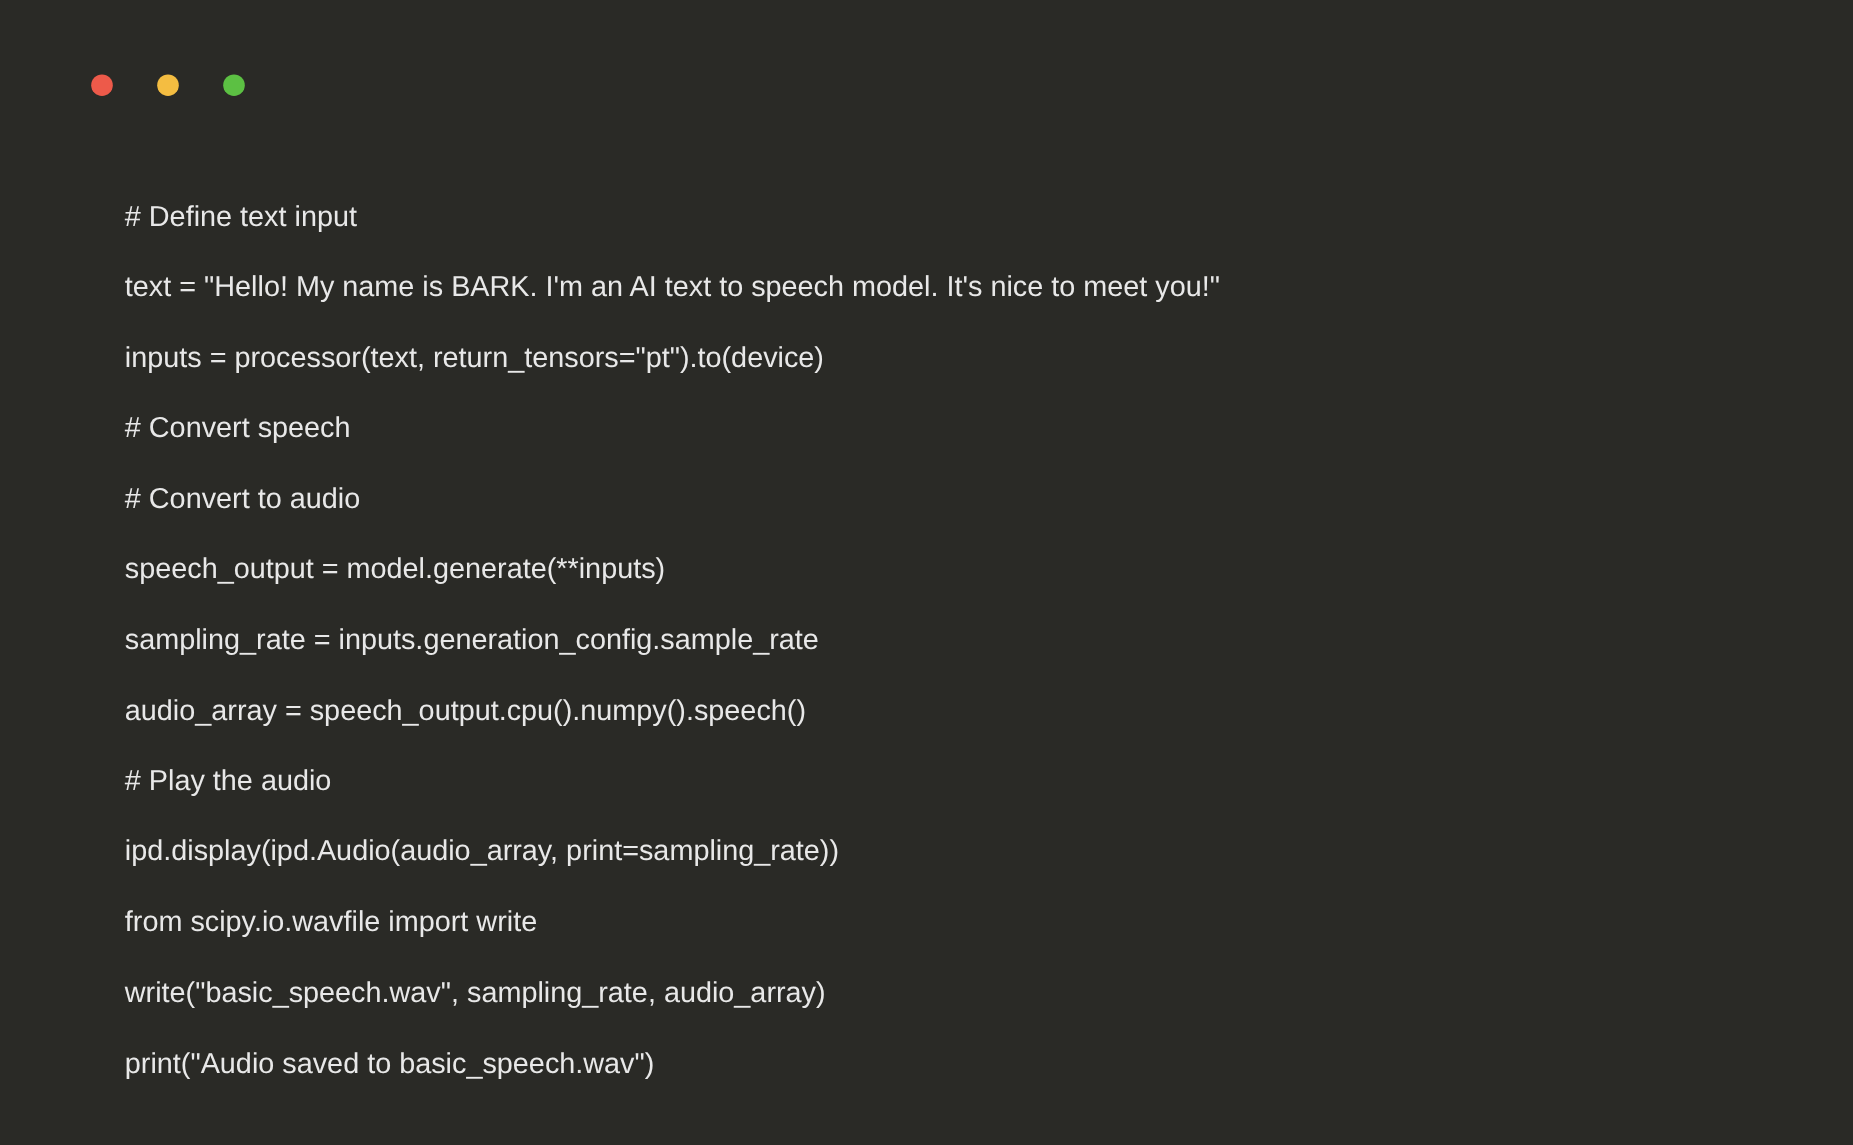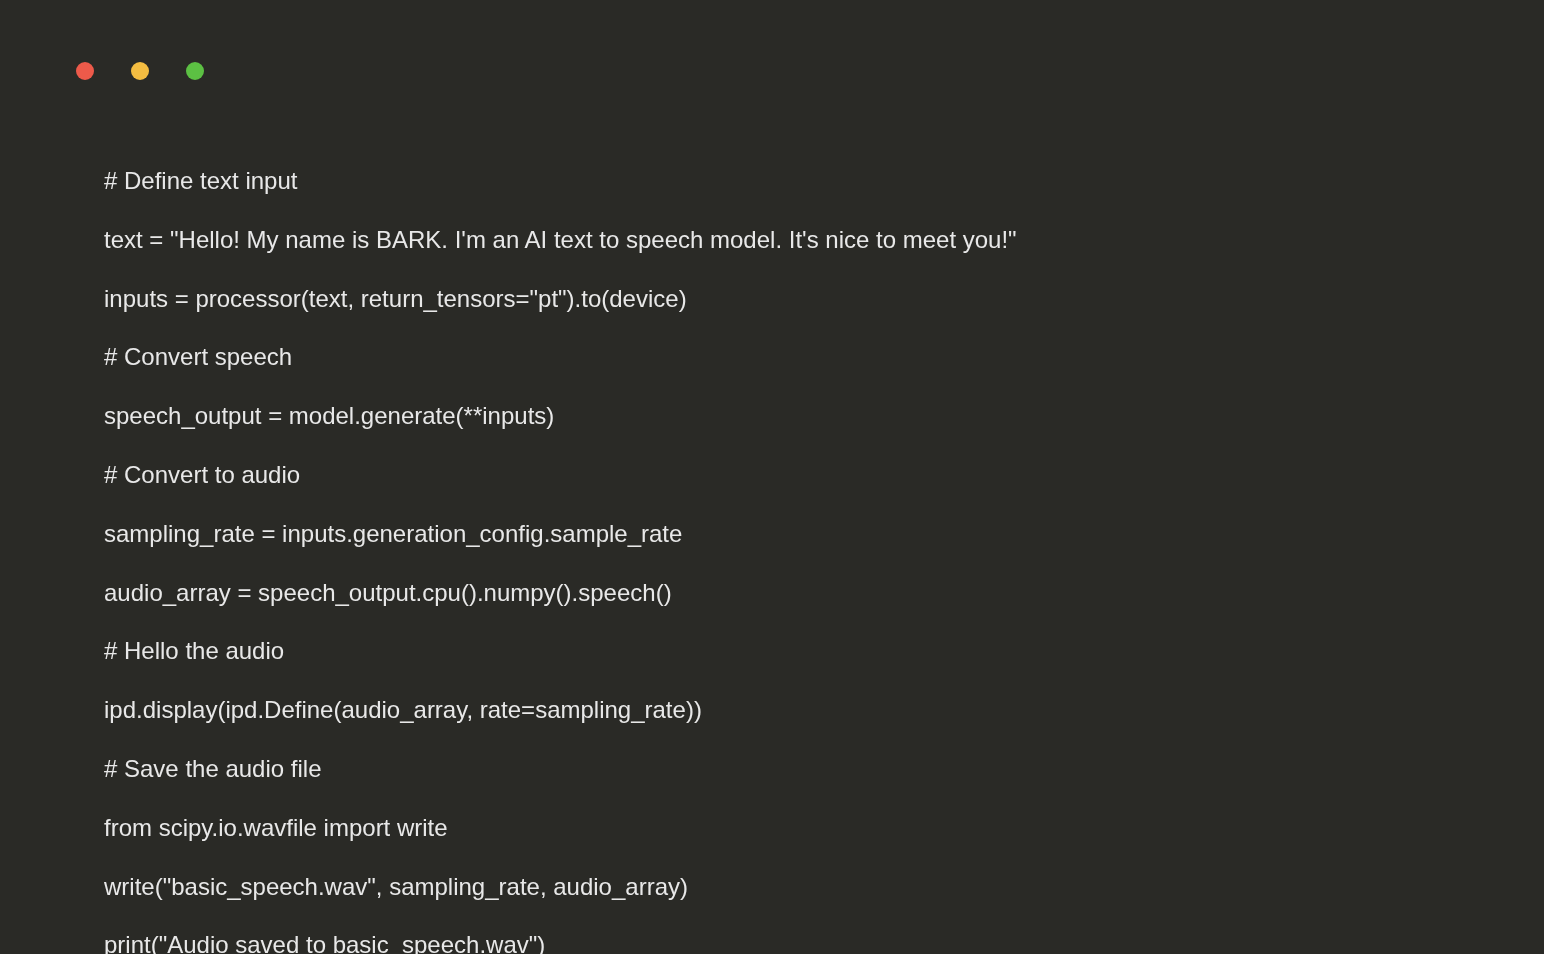--- a/index.html
+++ b/index.html
@@ -54,23 +54,22 @@
   <div class="control-btn close-btn"></div>
   <div class="control-btn minimize-btn"></div>
   <div class="control-btn maximize-btn"></div>
 </div>
 
 <div class="code-container">
   <div class="code-line"># Define text input</div>
   <div class="code-line">text = "Hello! My name is BARK. I'm an AI text to speech model. It's nice to meet you!"</div>
   <div class="code-line">inputs = processor(text, return_tensors="pt").to(device)</div>
   <div class="code-line"># Convert speech</div>
+  <div class="code-line"># Convert to audio</div>
   <div class="code-line">speech_output = model.generate(**inputs)</div>
-  <div class="code-line"># Convert to audio</div>
   <div class="code-line">sampling_rate = inputs.generation_config.sample_rate</div>
   <div class="code-line">audio_array = speech_output.cpu().numpy().speech()</div>
-  <div class="code-line"># Hello the audio</div>
-  <div class="code-line">ipd.display(ipd.Define(audio_array, rate=sampling_rate))</div>
-  <div class="code-line"># Save the audio file</div>
+  <div class="code-line"># Play the audio</div>
+  <div class="code-line">ipd.display(ipd.Audio(audio_array, print=sampling_rate))</div>
   <div class="code-line">from scipy.io.wavfile import write</div>
   <div class="code-line">write("basic_speech.wav", sampling_rate, audio_array)</div>
   <div class="code-line">print("Audio saved to basic_speech.wav")</div>
 </div>
 
 </body></html>

